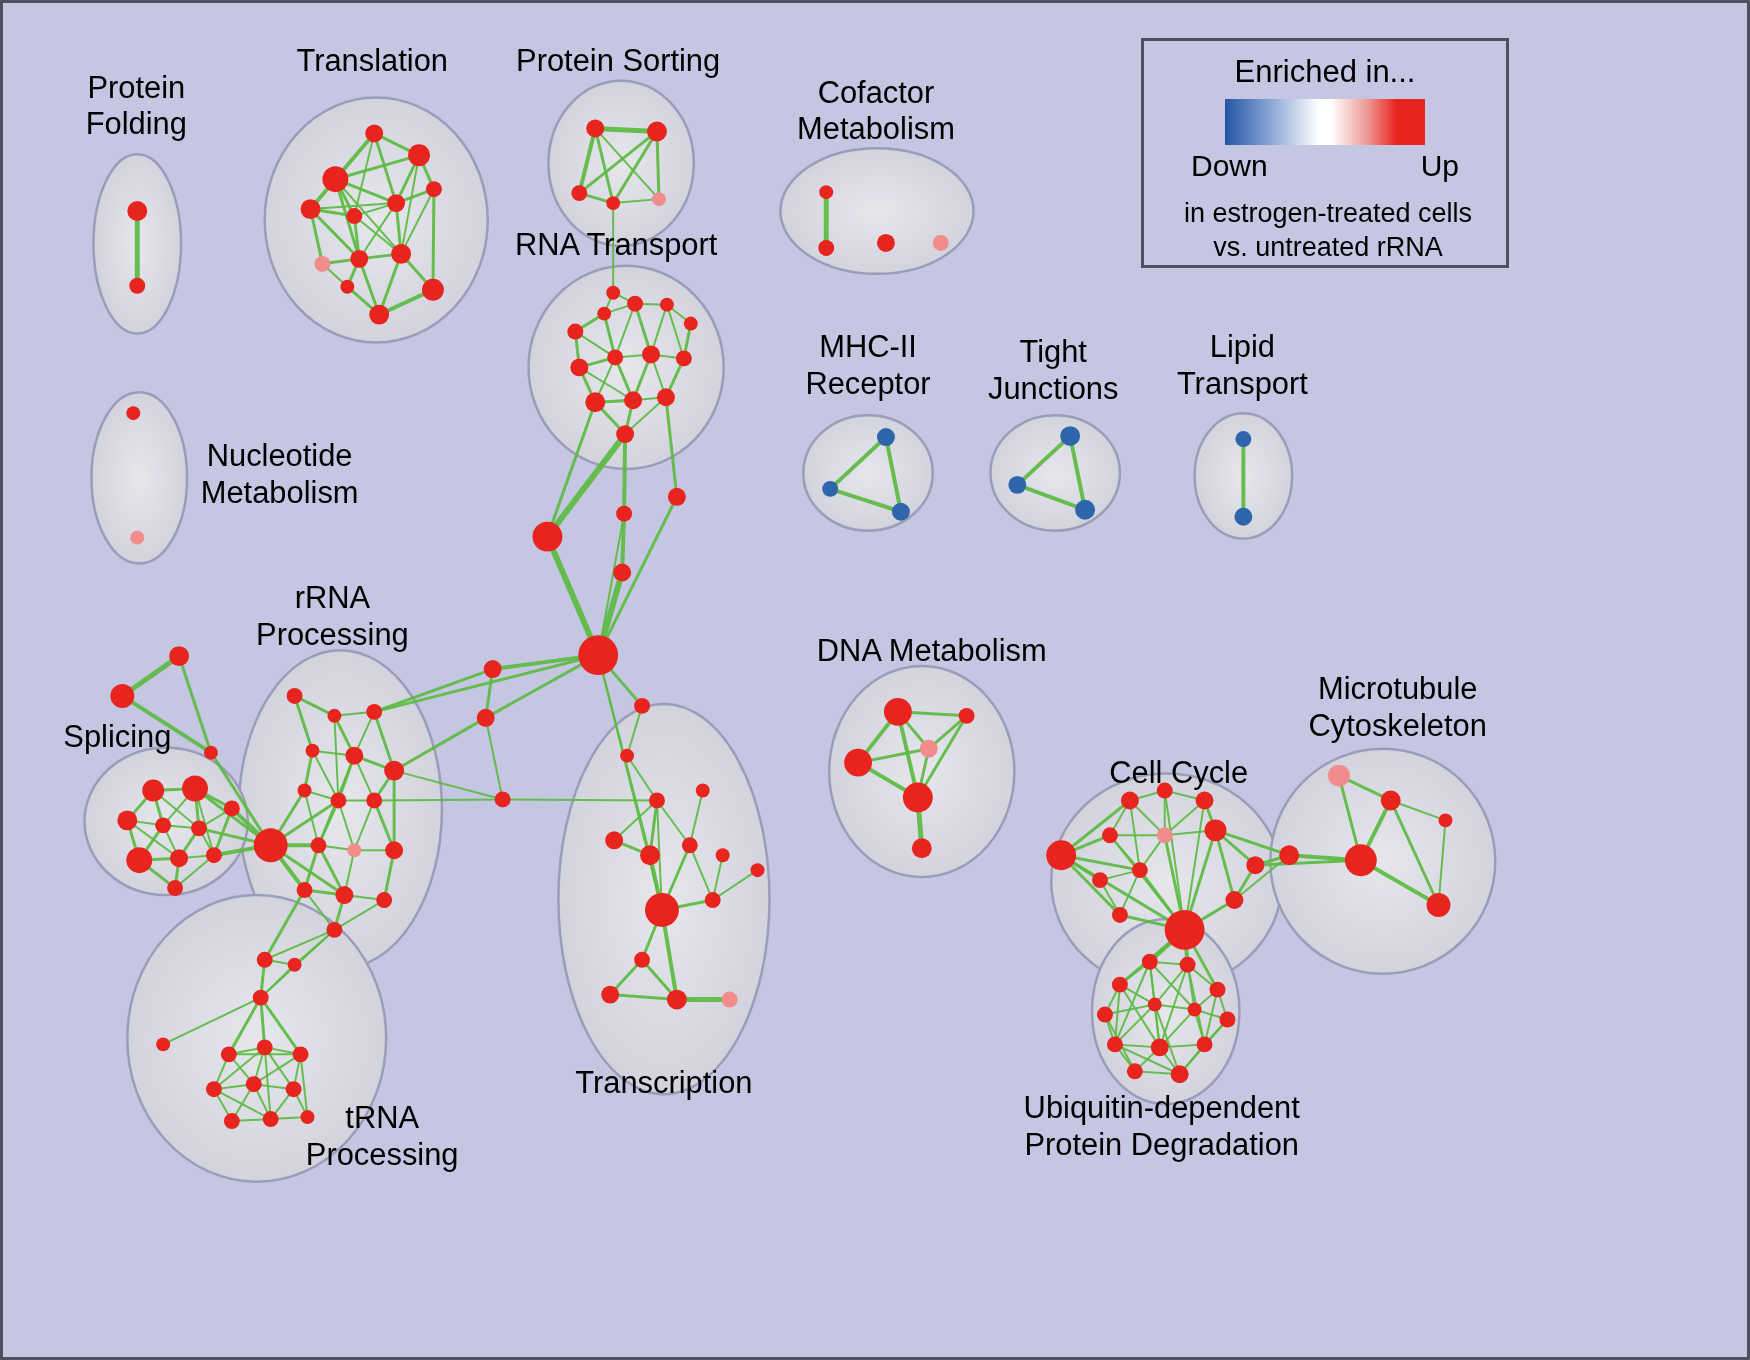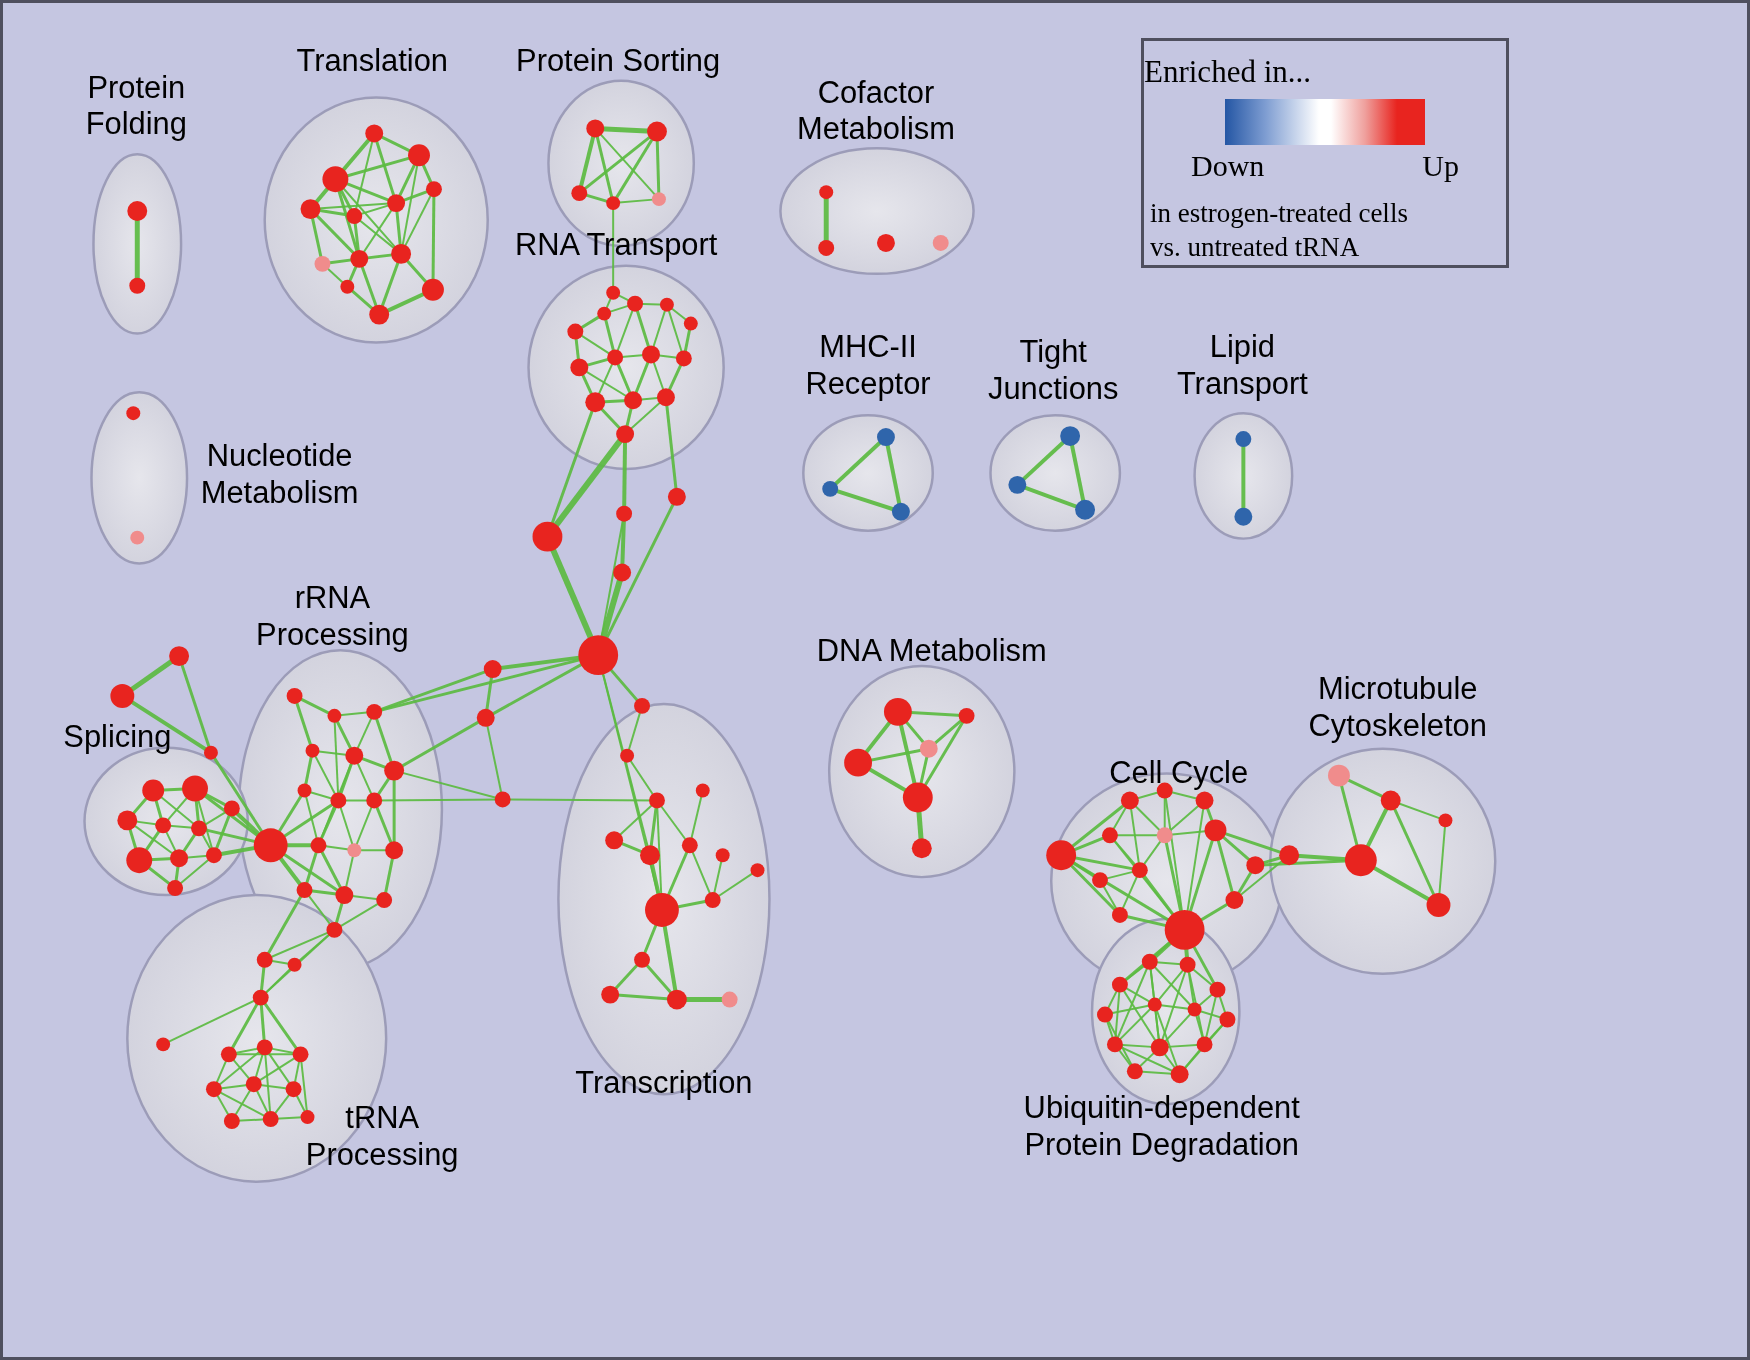--- a/index.html
+++ b/index.html
@@ -6,21 +6,21 @@
   .figure {
     position:relative; width:1750px; height:1360px;
     background:#c5c6e1; border:3px solid #4f4f5e; box-sizing:border-box;
     font-family:"Liberation Sans", sans-serif; overflow:hidden;
   }
   svg.network { position:absolute; left:0; top:0; width:100%; height:100%; }
   .cluster-label { font-size:31px; fill:#000; font-family:"Liberation Sans", sans-serif; }
   .legend {
     position:absolute; left:1138px; top:35px; width:368px; height:230px;
     border:3px solid #4f4f5e; background:#c5c6e1; box-sizing:border-box;
-    text-align:left; color:#000;font-family:Liberation Serif, serif;
+    text-align:center; color:#000;
   }
   .legend-title { font-size:31px; margin-top:13px; }
   .legend-gradient {
     width:200px; height:46px; margin:9px auto 4px;
     background:linear-gradient(90deg,#2456a4 0%,#7d9cd1 20%,#ffffff 47%,#ffffff 53%,#efa09d 70%,#e8241f 86%,#e8241f 100%);
   }
   .legend-updown { display:flex; justify-content:space-between; width:268px; margin:0 auto 14px; font-size:30px; }
   .legend-caption { font-size:27px; line-height:1.25;margin-left:6px; }
 </style>
 </head>
@@ -555,16 +555,16 @@
     </svg>
 
   <div class="legend">
     <div class="legend-title">Enriched in...</div>
     <div class="legend-gradient"></div>
     <div class="legend-updown">
       <span>Down</span>
       <span>Up</span>
     </div>
     <div class="legend-caption">in estrogen-treated cells</div>
-    <div class="legend-caption">vs. untreated tRNA</div>
+    <div class="legend-caption">vs. untreated rRNA</div>
   </div>
 
 </div>
 
 </body></html>

